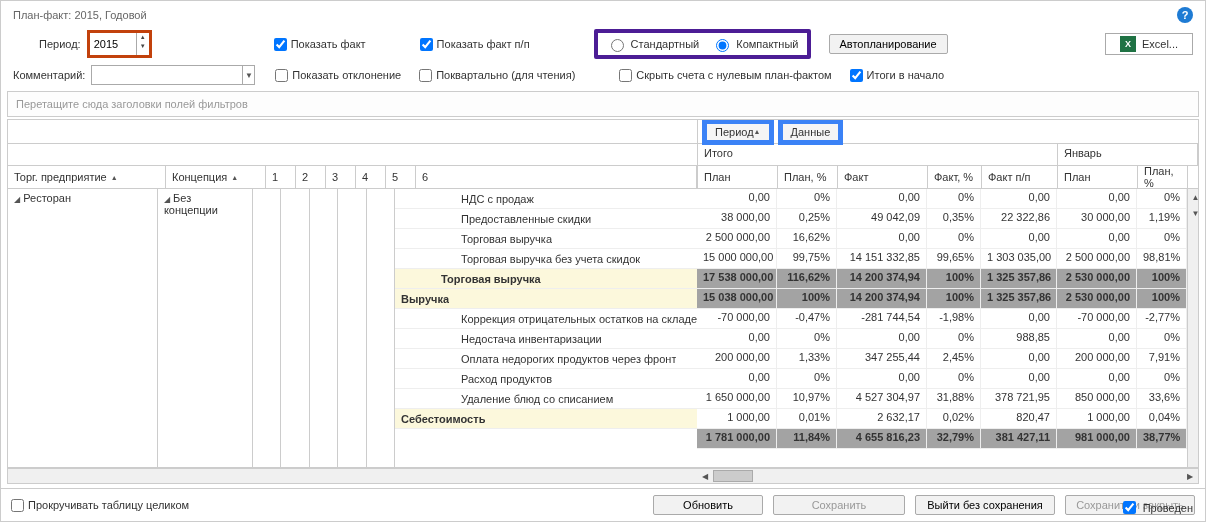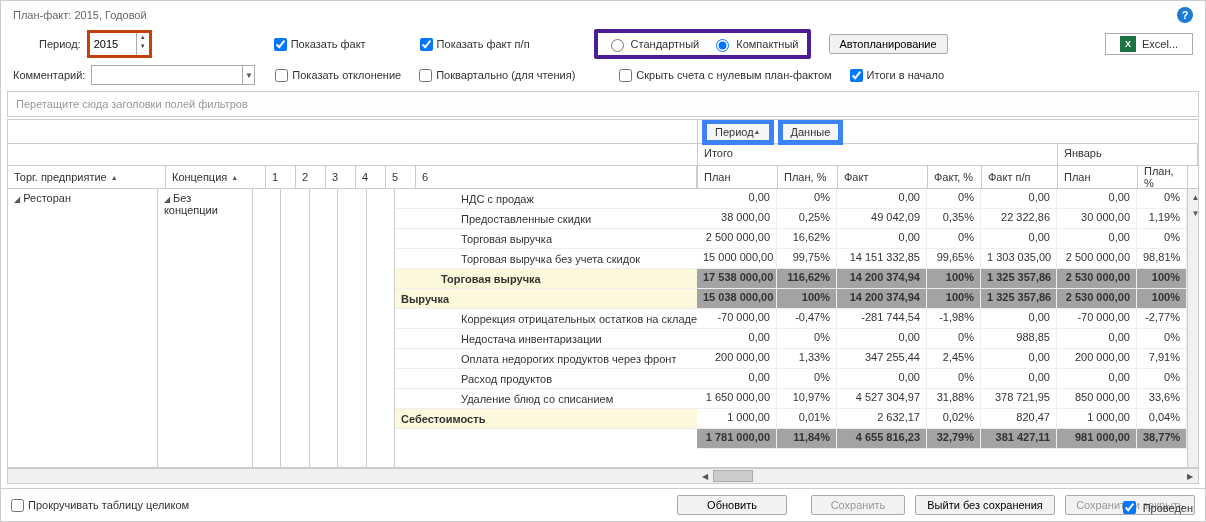--- a/index.html
+++ b/index.html
@@ -388,21 +388,21 @@
     <div class="arr">▶</div>
   </div>
 
   <div class="footer">
     <label class="chk">
         <input type="checkbox" style="">
         <span>Прокручивать таблицу целиком</span>
       </label>
     <span class="spacer"></span>
     <button class="btn" style="width:110px;">Обновить</button>
-    <button class="btn disabled" style="width:94px;margin-left:14px;">Сохранить</button>
+    <button class="btn disabled" style="width:132px;">Сохранить</button>
     <button class="btn" style="width:140px;">Выйти без сохранения</button>
     <button class="btn disabled" style="width:130px;">Сохранить и закрыть</button>
   </div>
 
   <div class="status">
     <input type="checkbox" checked="" style="">
     <span>Проведен</span>
   </div>
 
 </div>

